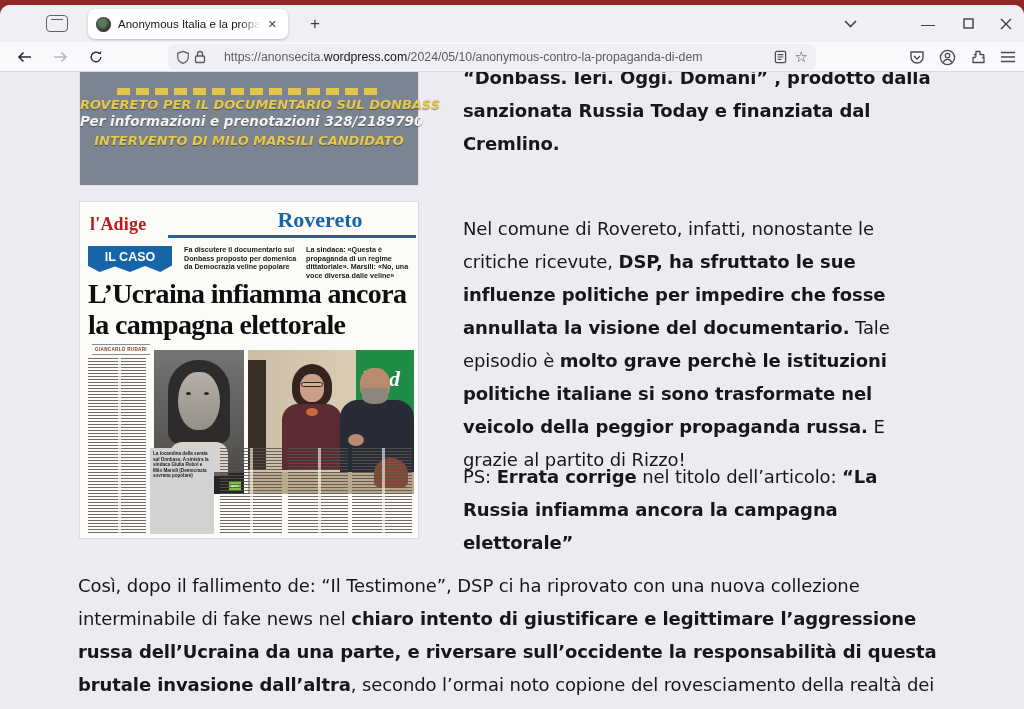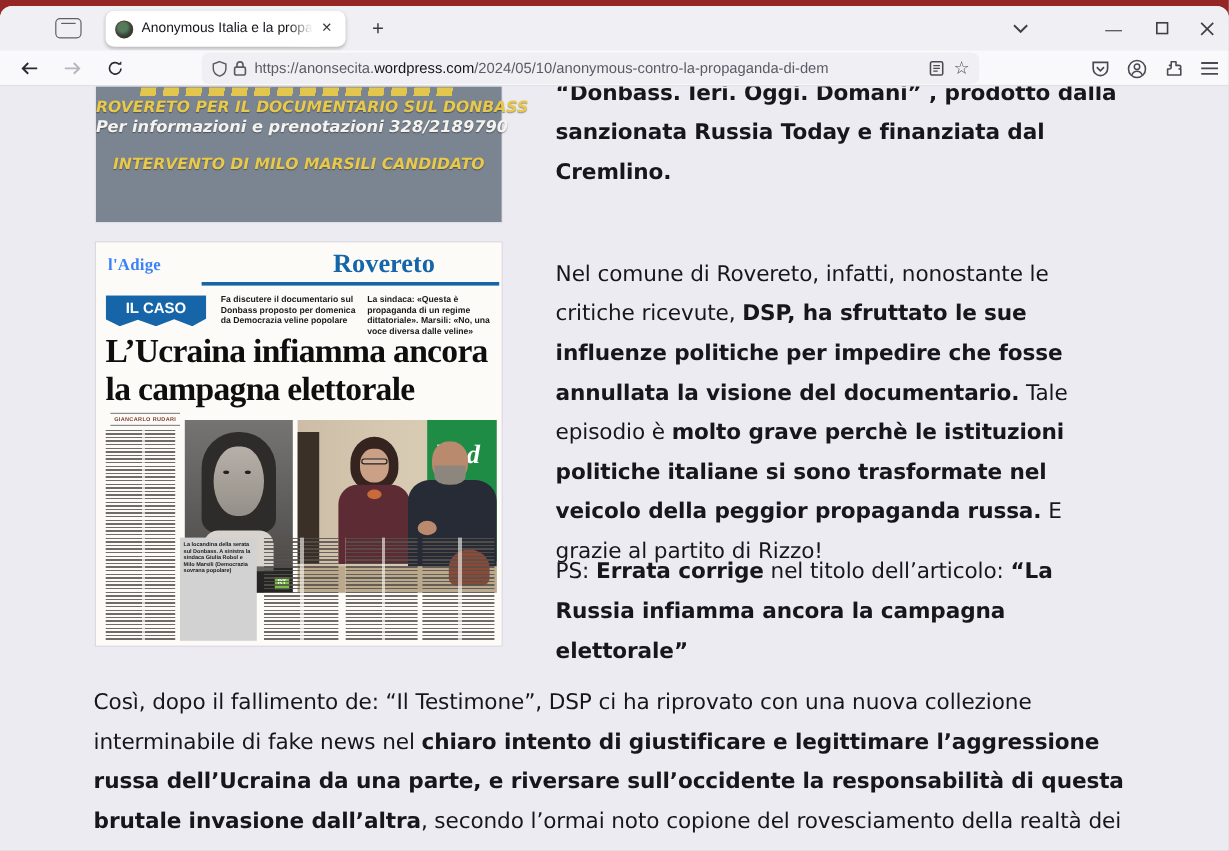--- a/index.html
+++ b/index.html
@@ -21,39 +21,39 @@
   .tabtitle{font-size:11.5px;color:#15141a;margin-left:7px;white-space:nowrap;overflow:hidden;flex:1;position:relative}
   .tabfade{position:absolute;right:22px;top:0;bottom:0;width:26px;background:linear-gradient(90deg,rgba(255,255,255,0),#fff 80%)}
   .tabclose{font-size:11px;color:#3a3a40;padding:2px 3px;line-height:1}
   .newtab{position:absolute;left:303px;top:7px;width:24px;height:24px;border-radius:4px;color:#3a3a40;font-size:17px;display:flex;align-items:center;justify-content:center}
   .winctl{position:absolute;top:0;height:37px;display:flex;align-items:center;justify-content:center;width:32px;color:#3f3f46}
   
   .navbar{position:absolute;top:37px;left:0;right:0;height:30px;background:var(--navbar);border-bottom:1px solid #d9d9df;display:flex;align-items:center}
   .navbtn{width:28px;height:26px;display:flex;align-items:center;justify-content:center;font-family:"DejaVu Sans",sans-serif;font-size:15px;color:#2b2a33;border-radius:4px}
   .navbtn.disabled{color:#b6b6bf}
   .urlbar{position:absolute;left:168px;top:2px;width:648px;height:26px;background:var(--field);border-radius:6px;display:flex;align-items:center;padding:0 8px;font-size:12.3px}
-  .urltext{white-space:nowrap;overflow:hidden;flex:1;position:relative;margin-left:6px;color:var(--muted)}
+  .urltext{white-space:nowrap;overflow:hidden;flex:1;position:relative;margin-left:18px;color:var(--muted)}
   .urltext .host{color:#15141a}
   .urlfade{position:absolute;right:0;top:0;bottom:0;width:34px;background:linear-gradient(90deg,rgba(240,240,244,0),var(--field) 85%)}
   .right-icons{position:absolute;right:8px;top:2px;height:26px;display:flex;align-items:center;gap:14px}
   
   .content{position:absolute;top:67px;left:0;right:0;bottom:0;background:var(--pagebg);overflow:hidden;color:var(--ink)}
   .para{position:absolute;font-family:"DejaVu Sans",sans-serif;font-size:18px;line-height:33px;letter-spacing:-0.1px}
   .para .b{font-weight:700}
   
-  .poster{position:absolute;left:80px;top:0;width:338px;height:113px;background:var(--poster-bg);text-align:center;font-family:"DejaVu Sans",sans-serif;font-style:italic;font-weight:700;padding-top:1px;box-shadow:0 0 0 1px rgba(0,0,0,.05)}
+  .poster{position:absolute;left:80px;top:0;width:338px;height:113px;background:var(--poster-bg);text-align:center;font-family:"DejaVu Sans",sans-serif;font-style:italic;font-weight:700;padding-top:16px;box-shadow:0 0 0 1px rgba(0,0,0,.05)}
   .poster .cut{height:7px;width:78%;margin:0 auto 2px;background:repeating-linear-gradient(90deg,var(--poster-y) 0 13px,rgba(0,0,0,0) 13px 19px);transform:skewX(-8deg);opacity:.95}
   .pline{font-size:13.5px;line-height:16px;text-shadow:0 1px 1px rgba(0,0,0,.4);white-space:nowrap}
   .pline.sm{font-size:13px}
-  .pline.gap{margin-top:16px}
+  .pline.gap{margin-top:4px}
   .poster .y{color:var(--poster-y)}
   .poster .w{color:#f4f3ef}
   
   .clip{position:absolute;left:80px;top:130px;width:338px;height:336px;background:#fcfbf8;box-shadow:0 0 0 1px rgba(0,0,0,.07);font-family:"Liberation Serif",serif}
-  .masthead-left{position:absolute;left:10px;top:12px;font-size:14px;font-weight:700;letter-spacing:.2px;color:#3b82f6}
+  .masthead-left{position:absolute;left:10px;top:12px;font-size:18px;font-weight:700;letter-spacing:.2px;color:#b91c1c}
   .masthead-right{position:absolute;left:150px;top:5px;width:180px;text-align:center;font-size:22px;font-weight:700;color:var(--np-blue)}
   .np-rule{position:absolute;left:88px;right:2px;top:33px;height:3px;background:var(--np-blue)}
   .badge{position:absolute;left:8px;top:44px;width:84px;height:27px;background:var(--np-blue);color:#fff;font-family:"Liberation Sans",sans-serif;font-weight:700;font-size:12.5px;display:flex;align-items:flex-start;justify-content:center;padding-top:4px;clip-path:polygon(0 0,100% 0,100% 72%,86% 96%,68% 74%,50% 96%,32% 76%,14% 96%,0 74%)}
   .kicker{position:absolute;top:44px;font-size:7.2px;line-height:8.6px;font-weight:700;color:#1a1a1a;font-family:"Liberation Sans",sans-serif}
   .k1{left:104px;width:114px}
   .k2{left:226px;width:106px}
   .headline{position:absolute;left:8px;top:76px;width:326px;font-size:28px;line-height:31px;font-weight:700;letter-spacing:-.6px;color:#0e0e0e}
   .byline{position:absolute;left:12px;top:142px;width:58px;border-top:1px solid #8b8b8b;border-bottom:1px solid #8b8b8b;padding:2px 0;text-align:center;font-family:"Liberation Sans",sans-serif;font-weight:700;font-size:4.6px;letter-spacing:.3px;color:#7e3a28}
   .npcol{position:absolute;background:repeating-linear-gradient(180deg,#57524d 0 1.1px,rgba(0,0,0,0) 1.1px 3px);opacity:.85}
   .npcol::after{content:"";position:absolute;inset:0;background:repeating-linear-gradient(90deg,rgba(252,251,248,0) 0 30px,rgba(252,251,248,.7) 30px 33px)}

